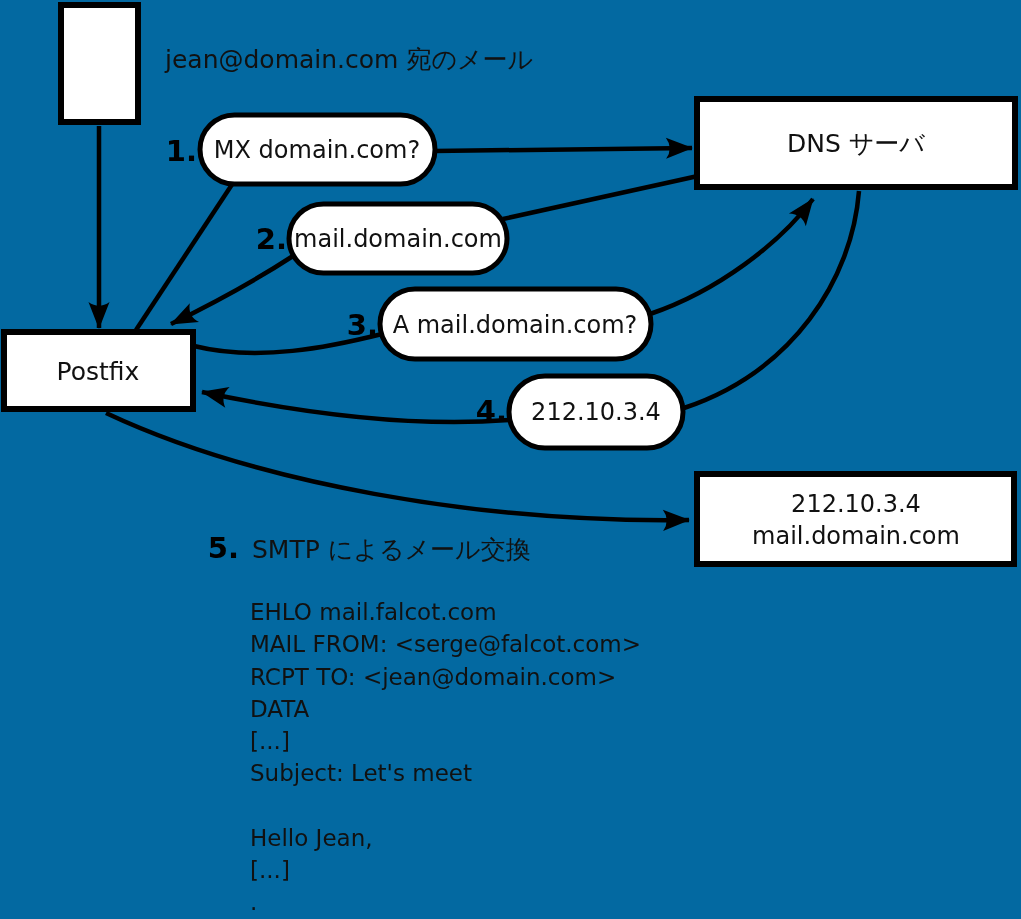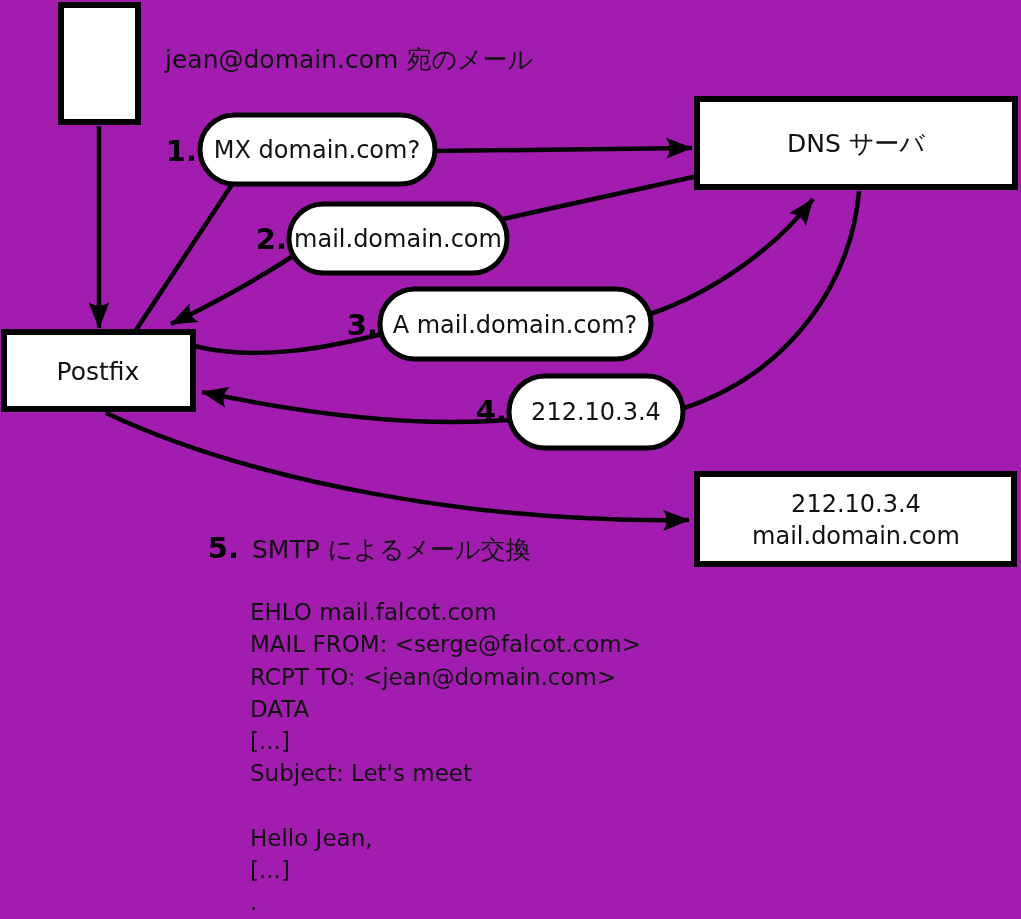--- a/index.html
+++ b/index.html
@@ -4,21 +4,21 @@
 <style>
   html, body {
     margin: 0;
     padding: 0;
     background: #ffffff;
   }
   .canvas {
     position: relative;
     width: 1021px;
     height: 919px;
-    background: #a21caf;
+    background: #0369a1;
     overflow: hidden;
     font-family: "DejaVu Sans", "Liberation Sans", sans-serif;
   }
   svg { display: block; }
   .box {
     fill: #ffffff;
     stroke: #000000;
     stroke-width: 6;
   }
   .pill {

